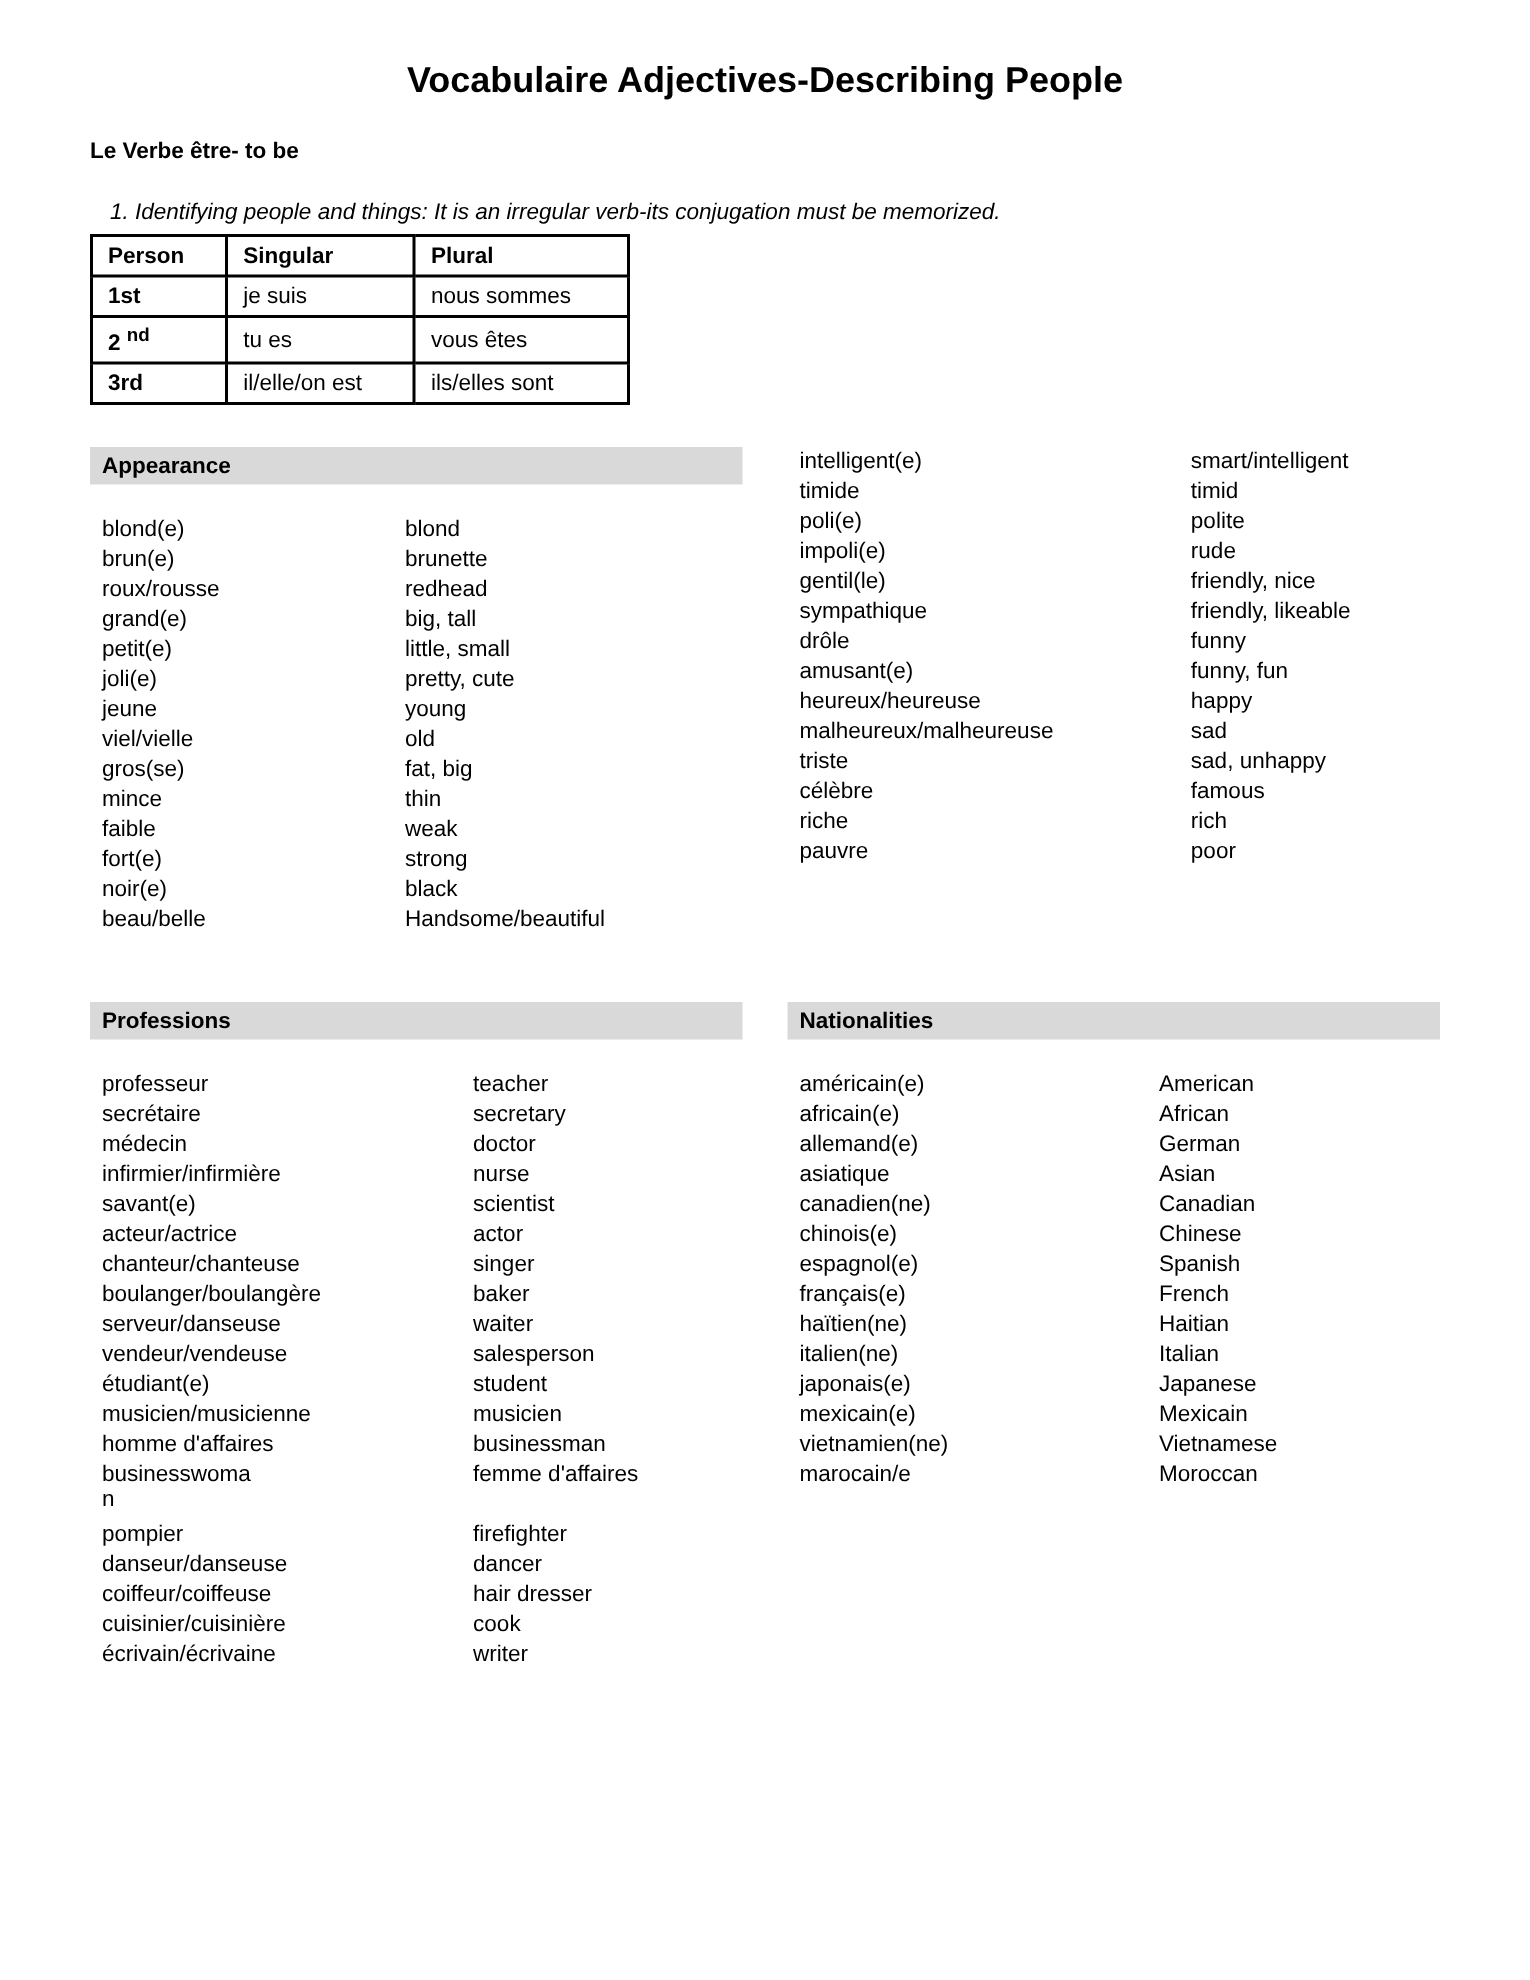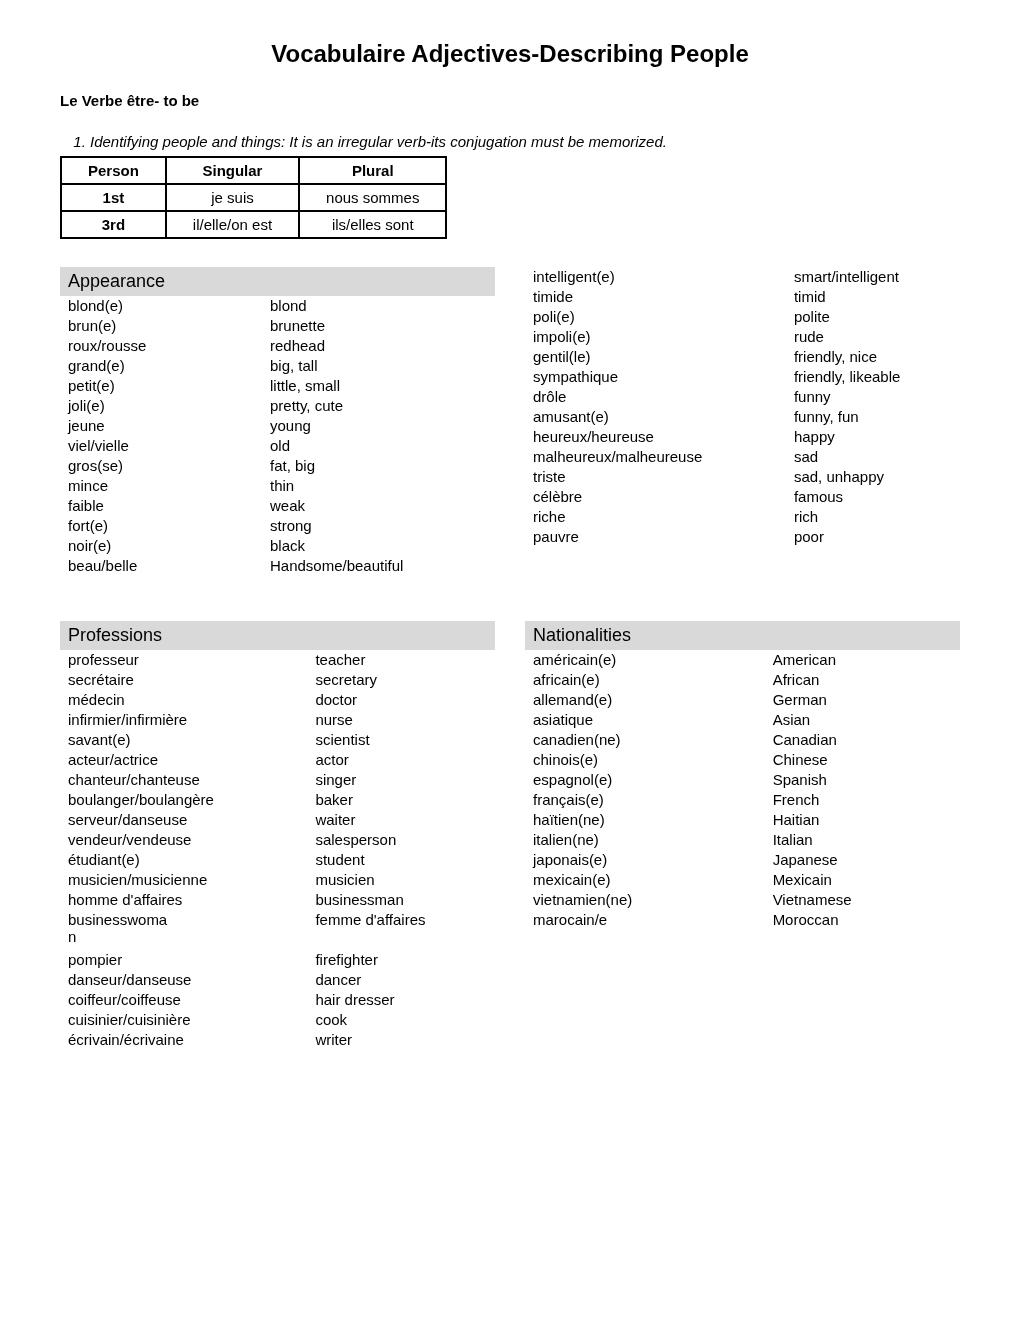--- a/index.html
+++ b/index.html
@@ -28,42 +28,42 @@
       margin-left: 20px;
       font-style: italic;
     }
     table.conjugation {
       border-collapse: collapse;
       margin-bottom: 28px;
       min-width: 360px;
     }
     table.conjugation th, table.conjugation td {
       border: 2px solid #000;
-      padding: 4px 26px;
-      text-align: center;
+      padding: 4px 10px;
+      text-align: left;
       font-size: 15px;
     }
     table.conjugation th {
       font-weight: bold;
       background: #fff;
     }
     .two-col-section {
       display: flex;
       width: 100%;
       margin-bottom: 28px;
     }
     .vocab-block {
       flex: 1;
     }
     .vocab-block-header {
       background: #d9d9d9;
-      font-weight: normal;
-      font-size: 18px;
+      font-weight: bold;
+      font-size: 15px;
       padding: 4px 8px;
-      margin-bottom: 0;
+      margin-bottom: 20px;
     }
     .vocab-grid {
       display: grid;
       grid-template-columns: auto auto;
       column-gap: 24px;
       row-gap: 1px;
     }
     .vocab-item {
       padding: 1px 8px;
       font-size: 15px;
@@ -87,20 +87,25 @@
         <th>Person</th>
         <th>Singular</th>
         <th>Plural</th>
       </tr>
     </thead>
     <tbody id="conjugation-body">
     <tr>
           <td style="font-weight: bold;">1st</td>
           <td>je suis</td>
           <td>nous sommes</td>
+        </tr>
+        <tr>
+          <td style="font-weight: bold;">2 <sup>nd</sup></td>
+          <td>tu es</td>
+          <td>vous êtes</td>
         </tr>
         <tr>
           <td style="font-weight: bold;">3rd</td>
           <td>il/elle/on est</td>
           <td>ils/elles sont</td>
         </tr>
       </tbody>
   </table>
 </div>
 

